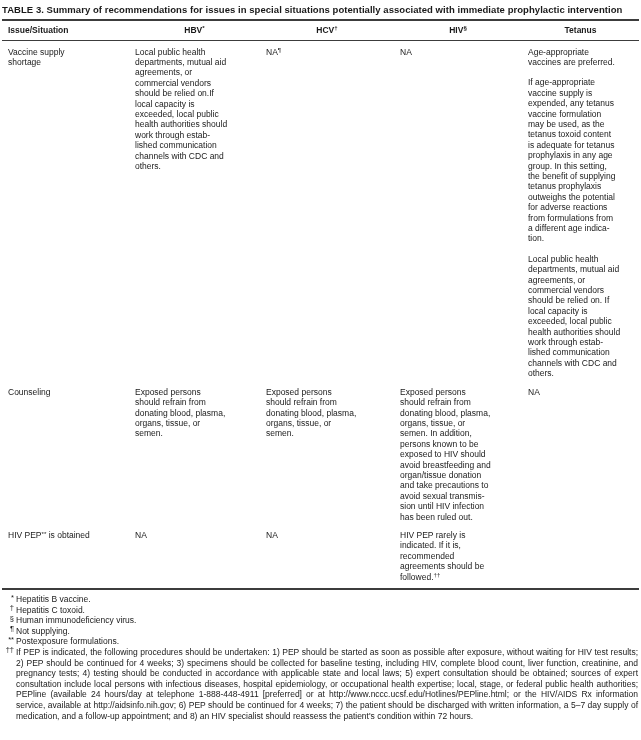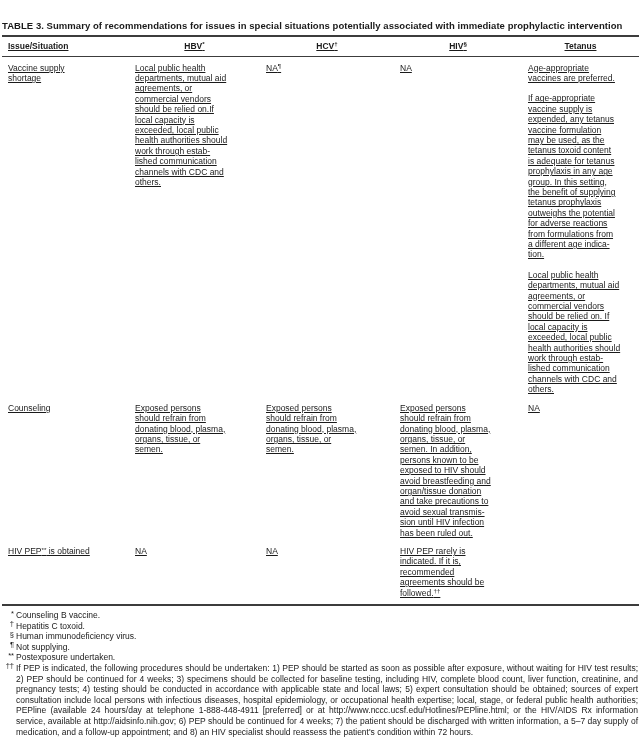--- a/index.html
+++ b/index.html
@@ -7,24 +7,24 @@
   body {
     width: 641px; height: 740px;
     font-family: "Liberation Sans", sans-serif;
     color: var(--ink, #1a1a1a);
     overflow: hidden;
   }
   .page { width: 641px; height: 740px; padding: 3px 2px 0 2px; background: #fff; }
 
   .title {
     font-size: 9.5px; font-weight: bold; line-height: 11.5px;
-    letter-spacing: 0.05px; padding: 1px 0 3px 0; color: var(--ink, #1a1a1a); margin-top: 16px;
+    letter-spacing: 0.05px; padding: 1px 0 3px 0; color: var(--ink, #1a1a1a);
   }
 
-  table { border-collapse: collapse; table-layout: fixed; width: 637px; text-decoration: underline; }
+  table { border-collapse: collapse; table-layout: fixed; width: 637px; }
   thead th {
     border-top: 2px solid var(--rule, #3c3c3c);
     border-bottom: 1px solid var(--rule, #3c3c3c);
     font-size: 8.5px; font-weight: bold; text-align: center;
     padding: 4px 0 5px 0; vertical-align: top; white-space: nowrap;
   }
   thead th.left { text-align: left; padding-left: 6px; }
   td {
     vertical-align: top; font-size: 8.5px; line-height: 10.4px;
     padding: 6px 6px 2px 6px;
@@ -159,21 +159,21 @@
 indicated. If it is,
 recommended
 agreements should be
 followed.</span><sup>††</sup></td>
         <td><span class="ct"></span></td>
       </tr>
     </tbody>
   </table>
 
   <div class="footnotes">
-    <div class="footnote"><span class="marker">*</span><span>Counseling B vaccine.</span></div>
+    <div class="footnote"><span class="marker">*</span><span>Hepatitis B vaccine.</span></div>
     <div class="footnote"><span class="marker">†</span><span>Hepatitis C toxoid.</span></div>
     <div class="footnote"><span class="marker">§</span><span>Human immunodeficiency virus.</span></div>
     <div class="footnote"><span class="marker">¶</span><span>Not supplying.</span></div>
-    <div class="footnote"><span class="marker">**</span><span>Postexposure undertaken.</span></div>
+    <div class="footnote"><span class="marker">**</span><span>Postexposure formulations.</span></div>
     <div class="footnote long"><span class="marker">††</span><span>If PEP is indicated, the following procedures should be undertaken: 1) PEP should be started as soon as possible after exposure, without waiting for HIV test results; 2) PEP should be continued for 4 weeks; 3) specimens should be collected for baseline testing, including HIV, complete blood count, liver function, creatinine, and pregnancy tests; 4) testing should be conducted in accordance with applicable state and local laws; 5) expert consultation should be obtained; sources of expert consultation include local persons with infectious diseases, hospital epidemiology, or occupational health expertise; local, stage, or federal public health authorities; PEPline (available 24 hours/day at telephone 1-888-448-4911 [preferred] or at http://www.nccc.ucsf.edu/Hotlines/PEPline.html; or the HIV/AIDS Rx information service, available at http://aidsinfo.nih.gov; 6) PEP should be continued for 4 weeks; 7) the patient should be discharged with written information, a 5–7 day supply of medication, and a follow-up appointment; and 8) an HIV specialist should reassess the patient's condition within 72 hours.</span></div>
   </div>
 
 </div>
 
 </body></html>

